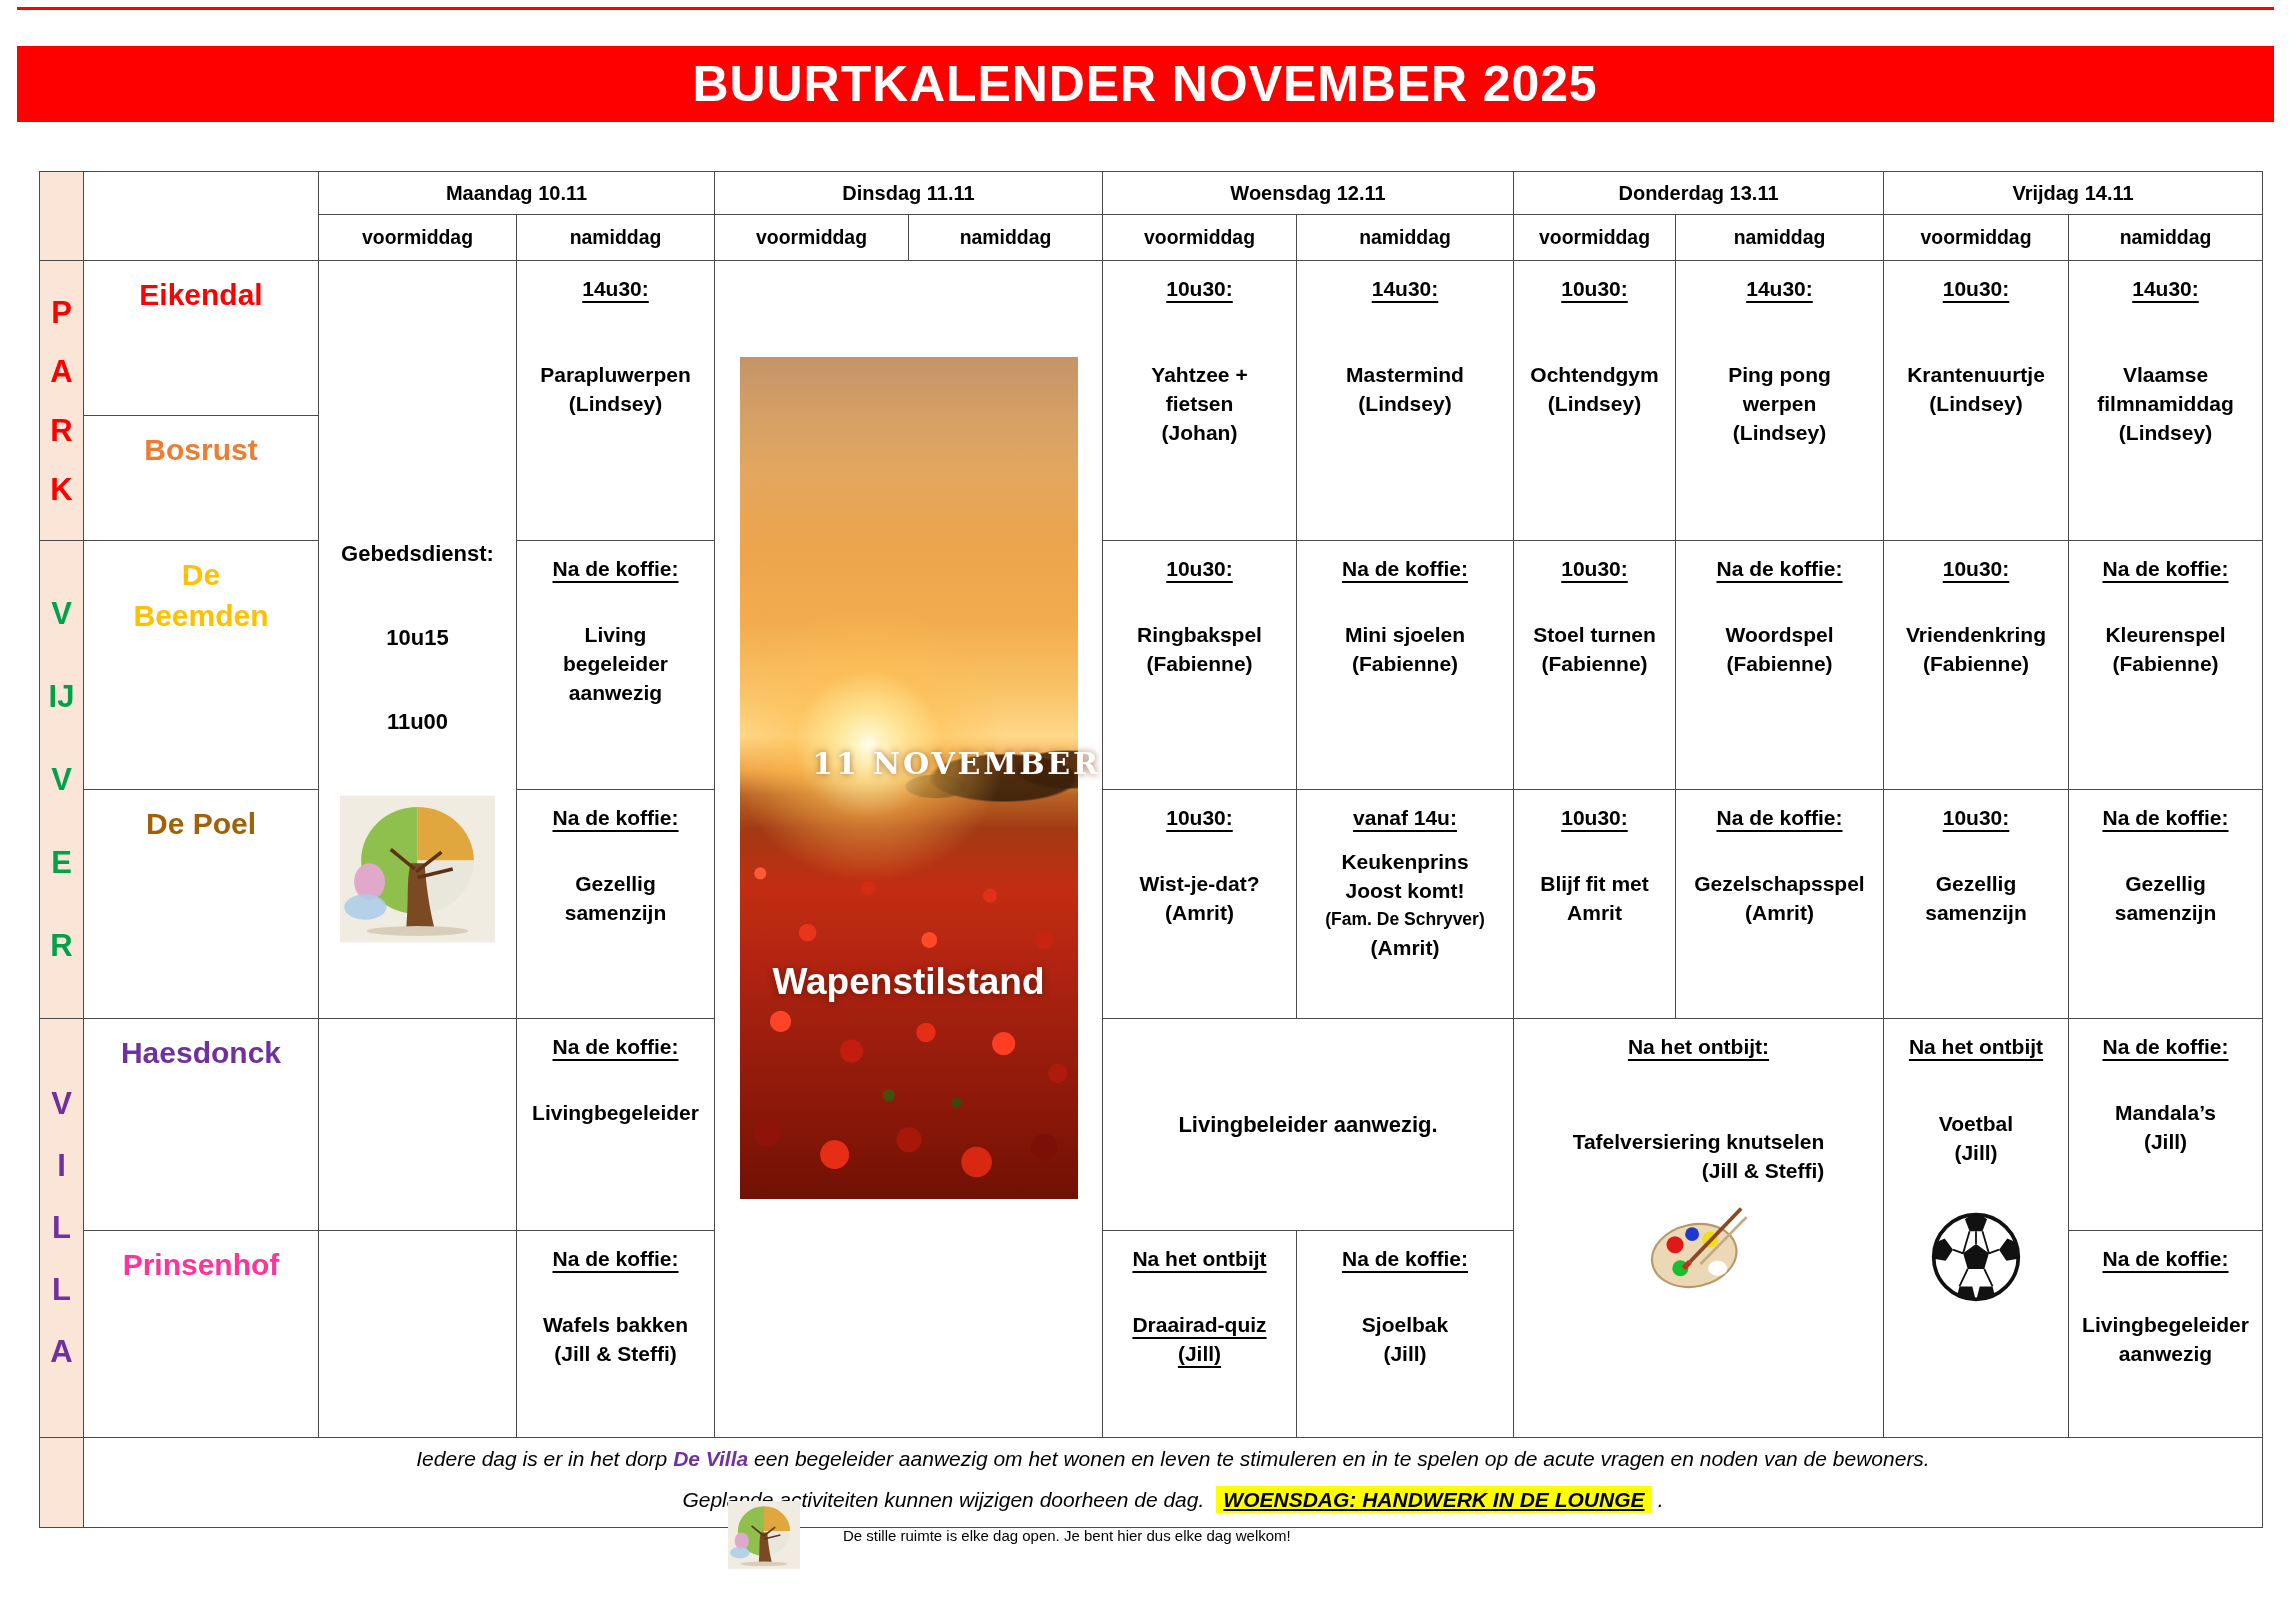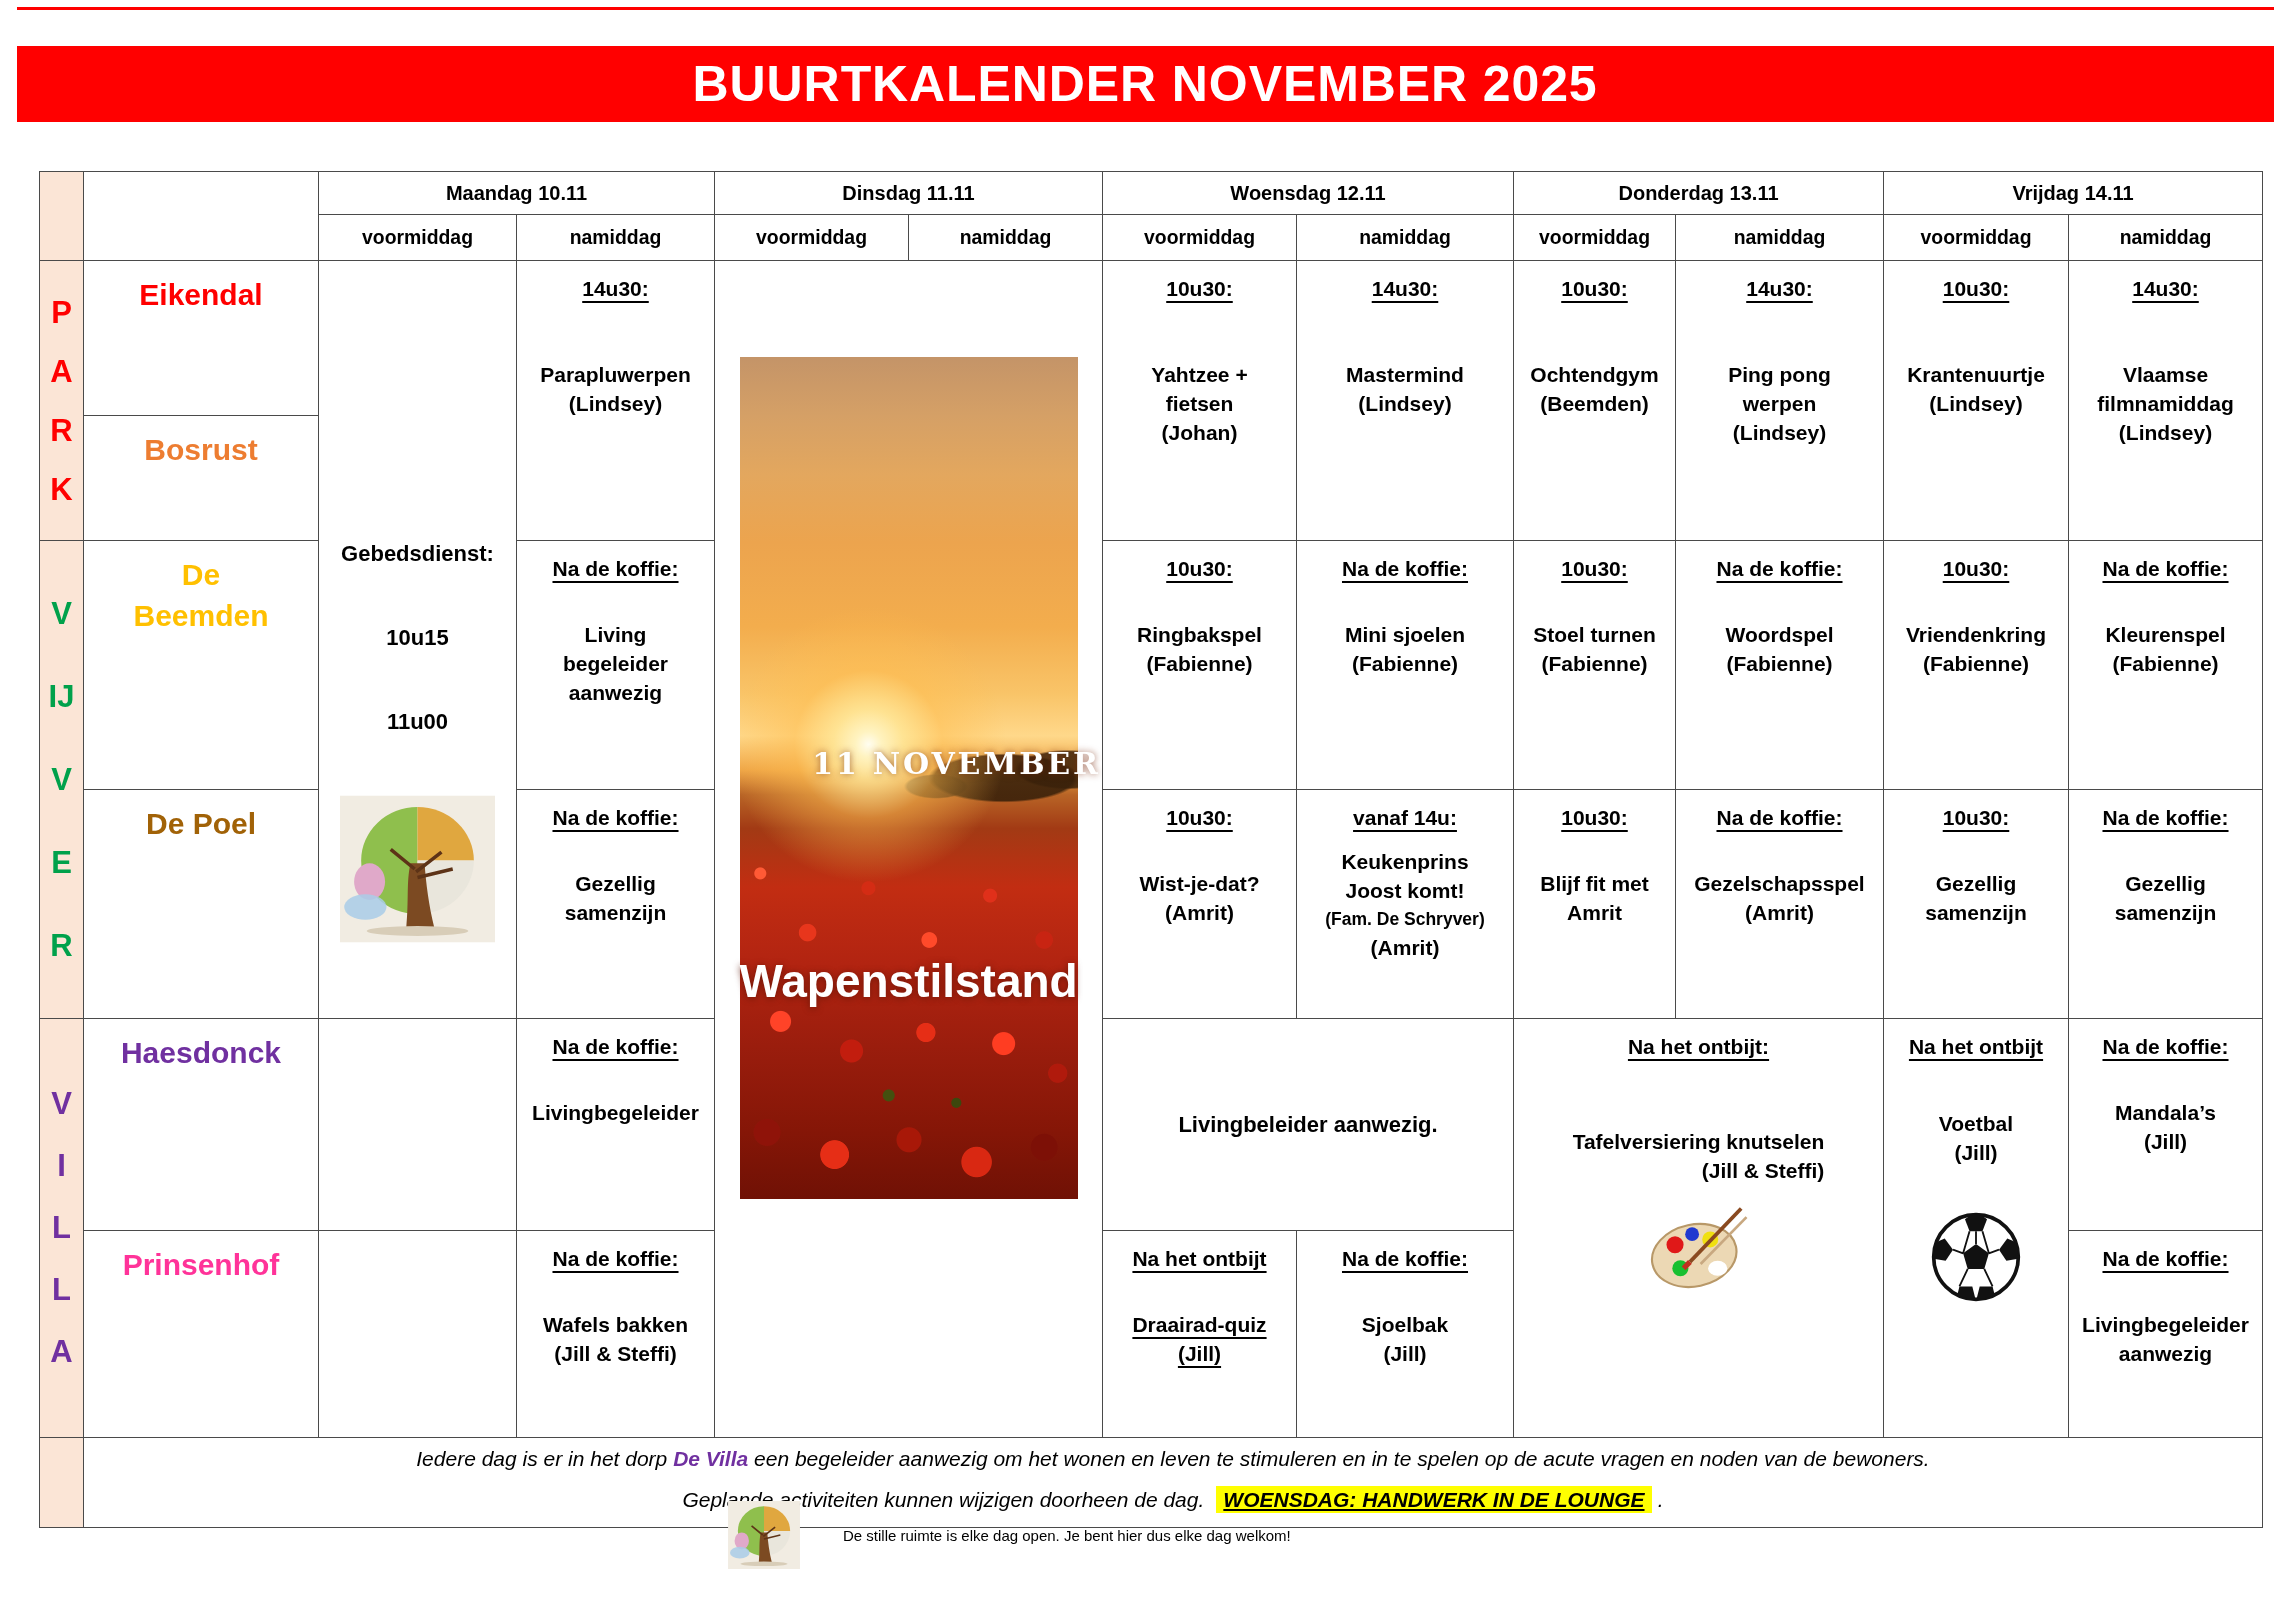--- a/index.html
+++ b/index.html
@@ -74,21 +74,21 @@
       radial-gradient(circle at 94% 66%, #b01a0c 9.2px, transparent 10px),
       radial-gradient(circle at 8% 82%, #8f1309 13px, transparent 14px),
       radial-gradient(circle at 28% 88%, #e62e16 14px, transparent 14.8px),
       radial-gradient(circle at 50% 84%, #a81808 12px, transparent 13px),
       radial-gradient(circle at 70% 90%, #d92812 14.8px, transparent 15.7px),
       radial-gradient(circle at 90% 86%, #7d1006 13px, transparent 14px),
       radial-gradient(circle at 44% 72%, #44500f 5.5px, transparent 6.5px),
       radial-gradient(circle at 64% 74%, #3c470d 4.6px, transparent 5.5px);
   }
   .poppy .t1{position:absolute;top:46.5%;left:0;width:100%;text-align:center;font-family:"DejaVu Serif",serif;font-weight:700;font-size:30px;color:#fff;letter-spacing:2.8px;text-shadow:0 0 7.4px rgba(120,40,10,.65);margin-left:48px;}
-  .poppy .t2{position:absolute;top:72.5%;left:0;width:100%;text-align:center;font-weight:700;font-size:46px;color:#fff;text-shadow:0 0.9px 7.4px rgba(90,20,5,.75);}
+  .poppy .t2{position:absolute;top:72.5%;left:0;width:100%;text-align:center;font-weight:700;font-size:37px;color:#fff;text-shadow:0 0.9px 7.4px rgba(90,20,5,.75);}
 
   .palette-svg{margin-top:14.8px;width:109px;height:96px;}
   .ball-svg{margin-top:44px;width:92px;height:92px;}
 
   .footrow{display:flex;flex-direction:column;justify-content:flex-start;align-items:center;font-style:italic;font-size:21px;line-height:41px;}
   .villa-name{color:#7030a0;font-weight:700;}
   .hl{background:#ffff00;font-weight:700;text-decoration:underline;padding:1.8px 7.4px;}
   .footrow .l2 .dot{font-style:italic;}
 
   .bottomnote{position:absolute;left:727px;top:1501px;display:flex;align-items:center;gap:42px;}
@@ -246,21 +246,21 @@
   </div>
   <div class="c cell" style="grid-area:8/8/9/9">
     <span class="hd">Na de koffie:</span>
     <span class="body">Sjoelbak
 (Jill)</span>
   </div>
 
   <div class="c cell" style="grid-area:3/9/5/10">
     <span class="hd">10u30:</span>
     <span class="body b12">Ochtendgym
-(Beemden)</span>
+(Lindsey)</span>
   </div>
   <div class="c cell" style="grid-area:3/10/5/11">
     <span class="hd">14u30:</span>
     <span class="body b12">Ping pong
 werpen
 (Lindsey)</span>
   </div>
   <div class="c cell" style="grid-area:5/9/6/10">
     <span class="hd">10u30:</span>
     <span class="body">Stoel turnen

